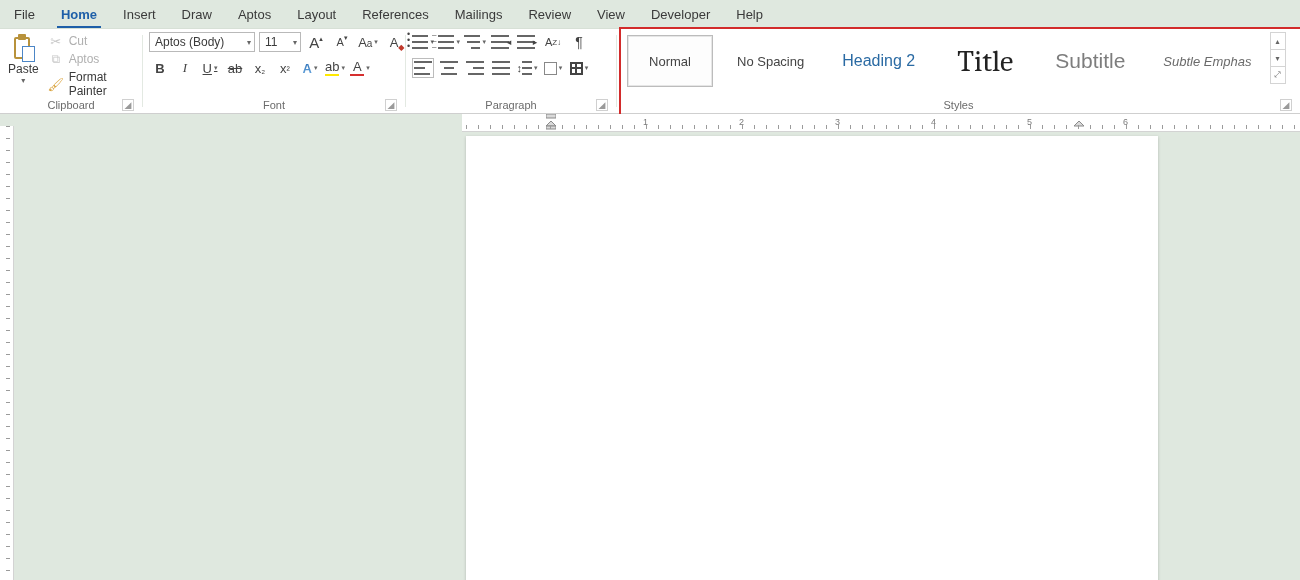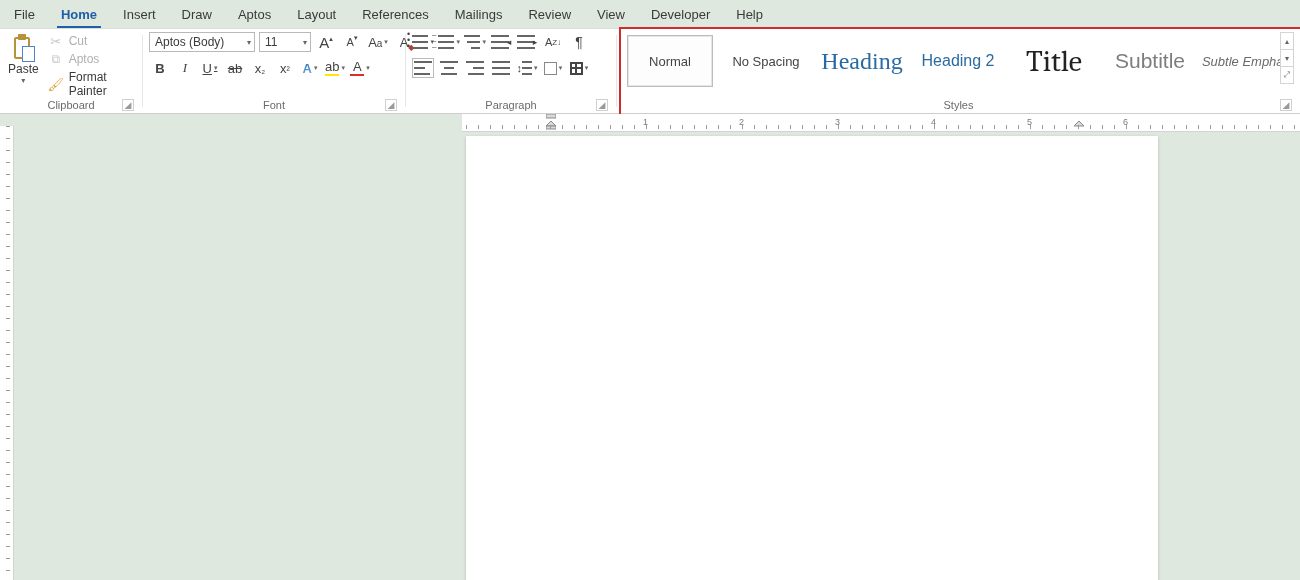--- a/index.html
+++ b/index.html
@@ -83,21 +83,21 @@
     .copy-icon { font-size:12px; color:#c8c8c8; }
     .brush-icon { font-size:13px; color:#d9a23b; }
     
     .font-top { display:flex; align-items:center; gap:4px; }
     .font-combo {
       display:flex; align-items:center; justify-content:space-between;
       border:1px solid #b9b9b9; background:#fff; height:20px;
       font-size:12px; padding:0 3px 0 5px;
     }
     .font-combo.name { width:106px; }
-    .font-combo.size { width:52px; }
+    .font-combo.size { width:42px; }
     .font-combo .dd { font-size:8px; color:#666; }
     .font-btn-row { display:flex; align-items:center; gap:3px; margin-top:6px;}
     .rb {
       width:22px; height:20px; display:flex; align-items:center; justify-content:center;
       font-size:13px; color:#444; cursor:pointer; position:relative;
     }
     .rb .dd { font-size:7px; color:#666; margin-left:2px;}
     .rb.bold { font-weight:bold; }
     .rb.italic { font-style:italic; font-family:"Times New Roman",serif; }
     .rb.under { text-decoration:underline; }
@@ -426,21 +426,20 @@
   </div>
 
   <div class="group-sep"></div>
 
   <div class="group styles-container">
     <div class="styles-highlight"></div>
     <div class="group-body">
       <div class="styles-gallery">
         <div class="style-swatch normal">Normal</div>
         <div class="style-swatch nospacing">No Spacing</div>
-        <div class="style-swatch heading1">Heading</div>
         <div class="style-swatch heading2">Heading 2</div>
         <div class="style-swatch title">Title</div>
         <div class="style-swatch subtitle">Subtitle</div>
         <div class="style-swatch subtle">Subtle Emphas</div>
       </div>
       <div class="gallery-arrows">
         <div>▴</div>
         <div>▾</div>
         <div>⤢</div>
       </div>

